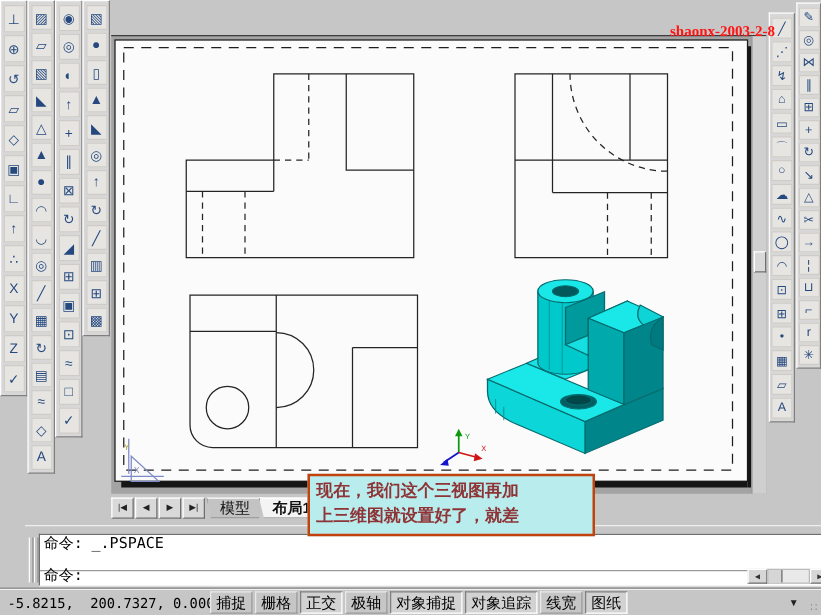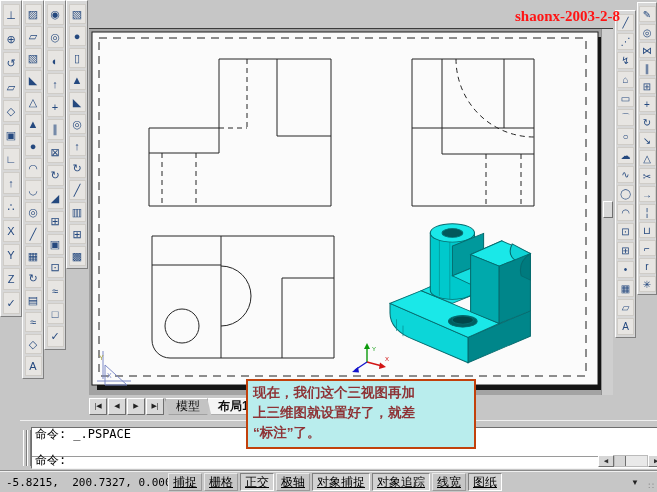--- a/index.html
+++ b/index.html
@@ -19,22 +19,22 @@
   .tbicon{width:17px;text-align:center;color:#25497f;background:#e7e5e2;
           border:1px solid #cfccc7;box-sizing:border-box;font-size:11px;
           display:flex;align-items:center;justify-content:center;cursor:default;}
   #tb-ucs .tbicon{height:22px}
   #tb-surfaces .tbicon{height:20px}
   #tb-solidsedit .tbicon{height:21px}
   #tb-solids .tbicon{height:20px}
   #tb-draw .tbicon{height:17px;font-size:10px}
   #tb-modify .tbicon{height:16px;font-size:10px}
   
-  #watermark{position:absolute;top:8px;right:37px;color:#ff1414;
-             font-family:"Liberation Serif",serif;font-weight:bold;font-size:15px;z-index:5;}
+  #watermark{position:absolute;top:18px;right:37px;color:#ff1414;
+             font-family:"Liberation Serif",serif;font-weight:bold;font-size:12px;z-index:5;}
   
   #canvas{position:absolute;left:89px;top:28px;width:524px;height:366px;
           background:#a3a3a3;border-top:1px solid #3c3c3c;}
   #canvas svg{position:absolute;left:0;top:0;}
   .vscroll{position:absolute;right:0;top:0;bottom:0;width:11px;background:#cfcfcf;
            border-left:1px solid #8f8f8f;}
   .vthumb{position:absolute;left:1px;top:172px;width:8px;height:15px;background:#d9d9d9;
           border:1px solid;border-color:#fff #6f6f6f #6f6f6f #fff;}
   
   #tabrow{position:absolute;left:89px;top:396px;height:20px;display:flex;align-items:center;}
@@ -73,21 +73,21 @@
           border:1px solid;border-color:#fff #6f6f6f #6f6f6f #fff;
           display:flex;align-items:center;justify-content:center;color:#333;}
   .htrack{flex:1;background:#e9e9e9;border:1px solid #bbb;box-sizing:border-box;}
   .hthumb{width:10px;height:100%;background:#d6d6d6;border-right:1px solid #6f6f6f;}
   
   #statusbar{position:absolute;left:0;top:470px;width:657px;height:22px;background:#c6c6c6;
              border-top:1px solid #8a8a8a;box-shadow:inset 0 1px 0 #f0f0f0;
              display:flex;align-items:center;font-size:12px;color:#000;}
   #coords{width:152px;margin-left:4px;padding:1px 2px;font-size:11px;
           font-family:"DejaVu Sans Mono",monospace;white-space:pre;}
-  #sbtns{display:flex;gap:2px;margin-left:8px;text-decoration:underline;}
+  #sbtns{display:flex;gap:2px;margin-left:8px;}
   .sbtn{padding:0 4px;height:16px;line-height:16px;border:1px solid;
         border-color:#e9e9e9 #9a9a9a #9a9a9a #e9e9e9;background:#c6c6c6;}
   .sbtn.on{border-color:#808080 #fff #fff #808080;background:#d2d2d2;}
   #sb-arrow{margin-left:auto;margin-right:18px;font-size:8px;color:#222;}
   #sb-grip{position:absolute;right:2px;bottom:2px;color:#8a8a8a;font-size:9px;letter-spacing:1px;}
 </style>
 </head>
 <body>
 
 <div id="watermark">shaonx-2003-2-8</div>
@@ -334,14 +334,13 @@
       <span class="sbtn">线宽</span>
       <span class="sbtn on">图纸</span>
     </span>
   <span id="sb-arrow">▼</span>
   <span id="sb-grip">∷</span>
 </div>
 
 <div id="tooltip">
   <div>现在，我们这个三视图再加</div>
   <div>上三维图就设置好了，就差</div>
-  <div>“标注”了。</div>
 </div>
 
 </body></html>

